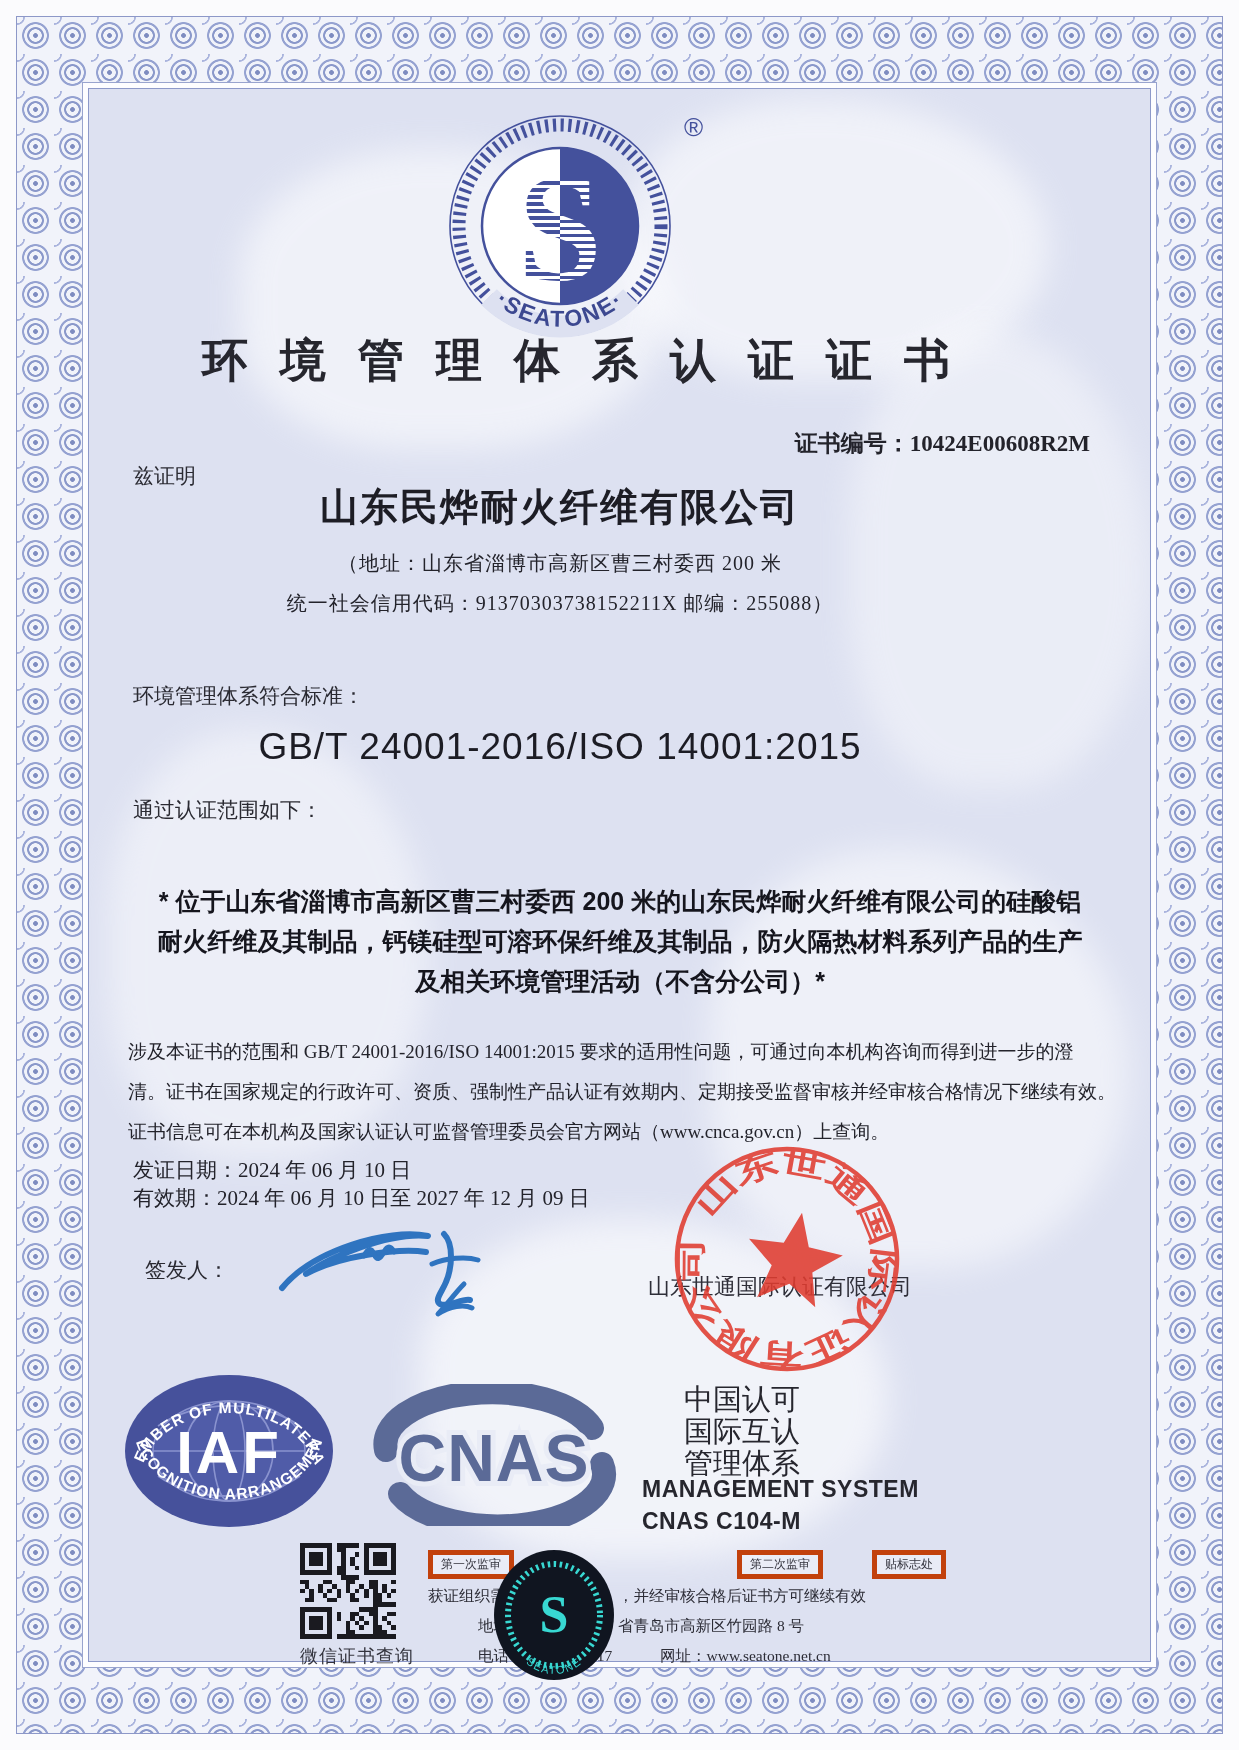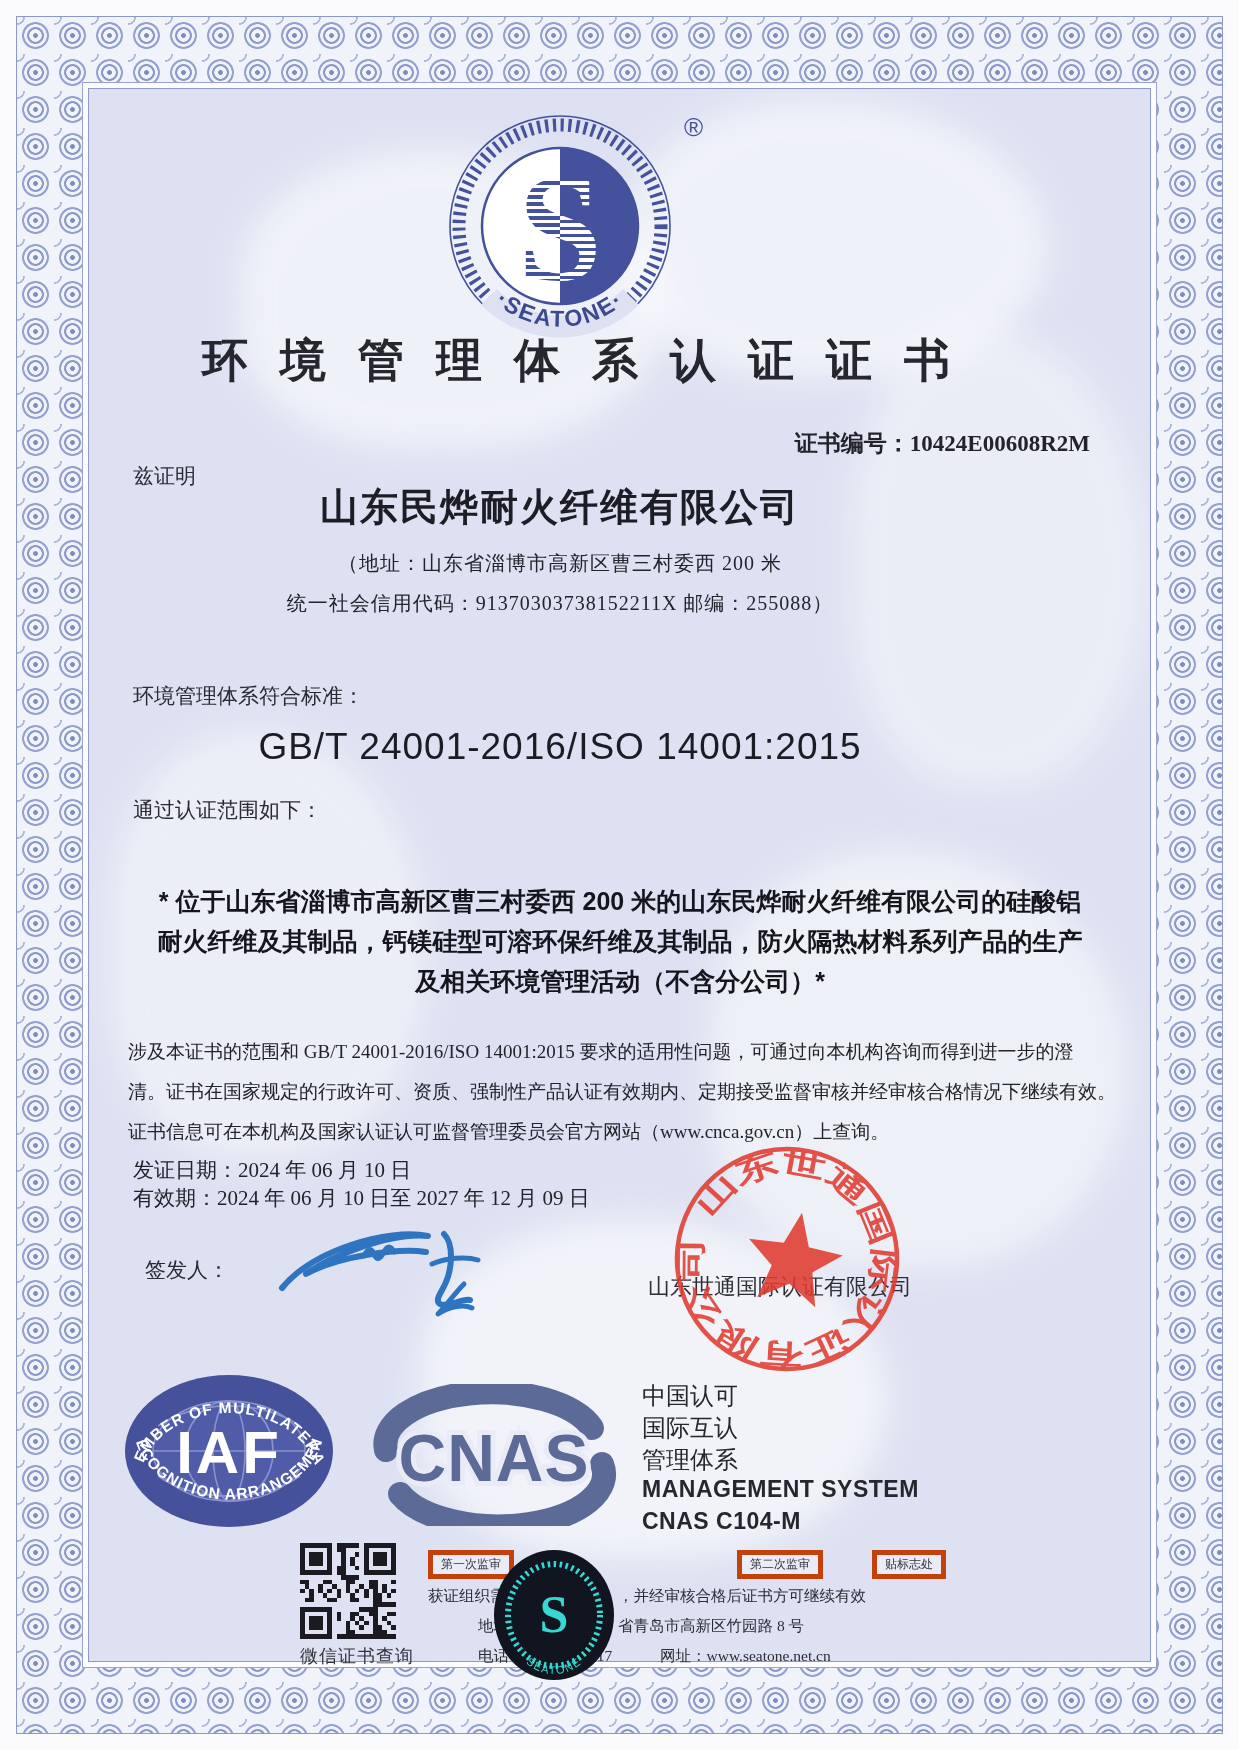--- a/index.html
+++ b/index.html
@@ -22,21 +22,21 @@
   .title{top:330px;font-size:46px;font-weight:bold;letter-spacing:32px;color:#26262e;}
   .certno{top:428px;left:125px;width:965px;text-align:right;font-size:23px;font-weight:bold;}
   .label{font-size:21px;color:#2a2a32;}
   .company{top:482px;font-size:38px;font-weight:bold;letter-spacing:2px;color:#1d1d25;}
   .addr{font-size:20px;letter-spacing:1px;}
   .gbt{top:726px;font-size:37px;font-family:"Liberation Sans",sans-serif;color:#1c1c24;letter-spacing:1px;}
   .scope{font-family:"Liberation Sans",sans-serif;font-weight:bold;font-size:25px;line-height:40px;color:#15151d;}
   .fine{font-size:19px;line-height:40px;color:#23232b;}
   .daterow{top:1156px;left:133px;width:974px;display:flex;justify-content:space-between;font-size:21px;flex-direction:column;}
   .issuer{top:1272px;left:630px;width:300px;text-align:center;font-size:22px;color:#2e2e38;}
-  .acc-cn{font-size:24px;color:#26262e;font-family:Liberation Mono, monospace;}
+  .acc-cn{font-size:29px;color:#26262e;font-family:Liberation Mono, monospace;margin-left:42px;}
   .acc-en{font-size:23px;font-weight:bold;color:#26262e;font-family:"Liberation Sans",sans-serif;letter-spacing:.5px;}
   .fbox{font-size:12px;padding:1px 8px;border:5px solid #c2410c;background:rgba(255,255,255,.35);color:#33333d;}
   .fnote{font-size:15.5px;color:#2c2c36;}
   .qrcap{font-size:18px;color:#33333d;letter-spacing:1px;}
   svg{display:block;}
 </style>
 </head>
 <body>
 
 <div class="page">

